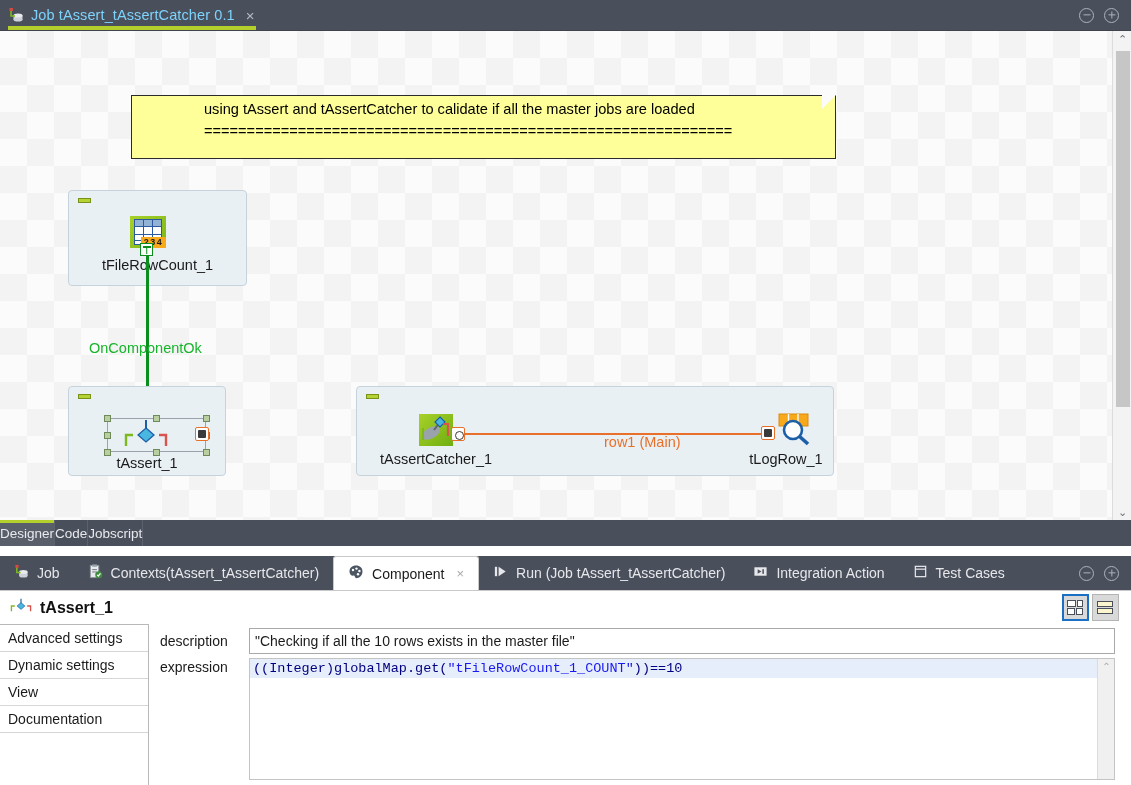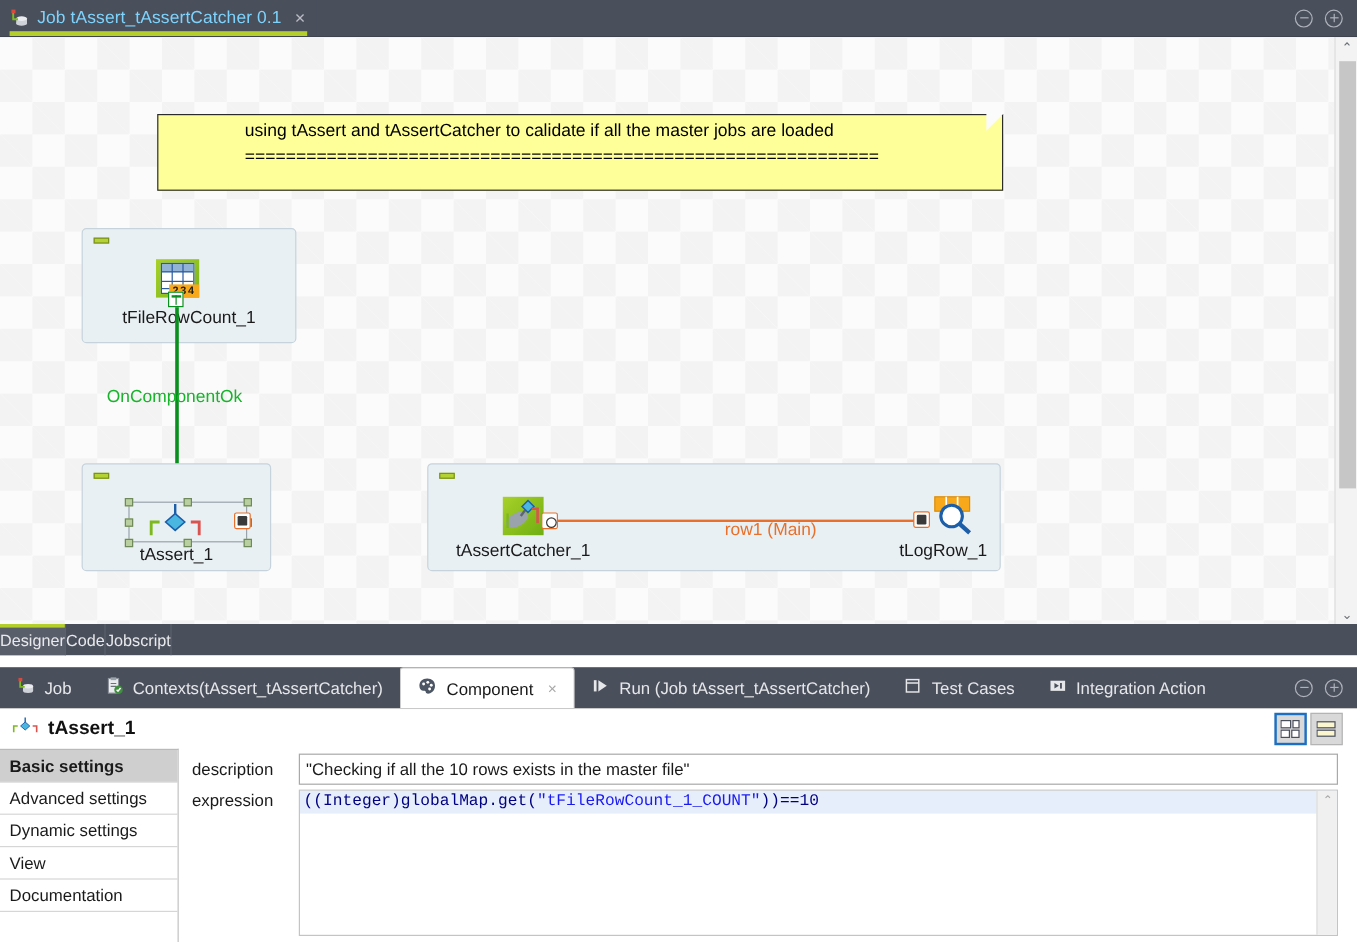--- a/index.html
+++ b/index.html
@@ -344,21 +344,21 @@
           <div class="hl" style="top:20px;"></div>
         </div>
         <div class="grid-nums">234</div>
       </div>
       <div class="comp-label" style="top:66px;">tFileRowCount_1</div>
     </div>
 
     <div class="conn-green" style="left:146px; top:218px; height:158px;"></div>
     <div class="port-sq" style="left:140px; top:212px;"></div>
     <div class="port-sq" style="left:140px; top:370px;"></div>
-    <div class="conn-label-green" style="left:89px; top:292px;text-align:center;">OnComponentOk</div>
+    <div class="conn-label-green" style="left:89px; top:309px;text-align:center;">OnComponentOk</div>
 
     <div class="comp-box" style="left:68px; top:355px; width:158px; height:90px;">
       <div class="comp-dash"></div>
 
       <div class="sel-rect" style="left:38px; top:31px; width:99px; height:34px;"></div>
       <div class="sel-handle" style="left:35px; top:28px;"></div>
       <div class="sel-handle" style="left:84px; top:28px;"></div>
       <div class="sel-handle" style="left:134px; top:28px;"></div>
       <div class="sel-handle" style="left:35px; top:45px;"></div>
       <div class="sel-handle" style="left:134px; top:45px;"></div>
@@ -481,36 +481,36 @@
         <rect x="2" y="3" width="2.4" height="10" fill="#e6e7ea"></rect>
         <polygon points="6,3 13.5,8 6,13" fill="#e6e7ea"></polygon>
       </svg>
     </span>
     <span>Run (Job tAssert_tAssertCatcher)</span>
   </div>
 
   <div class="vtab">
     <span>
       <svg width="15" height="15" viewBox="0 0 16 16">
-        <rect x="2.5" y="2.5" width="11" height="11" fill="none" stroke="#e6e7ea" stroke-width="1.3"></rect>
-        <line x1="2.5" y1="5.5" x2="13.5" y2="5.5" stroke="#e6e7ea" stroke-width="1.3"></line>
-      </svg>
-    </span>
-    <span>Test Cases</span>
-  </div>
-
-  <div class="vtab">
-    <span>
-      <svg width="15" height="15" viewBox="0 0 16 16">
         <rect x="1.5" y="3.5" width="13" height="9" fill="#e6e7ea"></rect>
         <polygon points="5,5.5 9,8 5,10.5" fill="#4a4f5c"></polygon>
         <rect x="10" y="5.5" width="1.6" height="5" fill="#4a4f5c"></rect>
       </svg>
     </span>
     <span>Integration Action</span>
+  </div>
+
+  <div class="vtab">
+    <span>
+      <svg width="15" height="15" viewBox="0 0 16 16">
+        <rect x="2.5" y="2.5" width="11" height="11" fill="none" stroke="#e6e7ea" stroke-width="1.3"></rect>
+        <line x1="2.5" y1="5.5" x2="13.5" y2="5.5" stroke="#e6e7ea" stroke-width="1.3"></line>
+      </svg>
+    </span>
+    <span>Test Cases</span>
   </div>
 
   <div class="view-ctrls">
     <div class="circ-btn"></div>
     <div class="circ-btn plus"></div>
   </div>
 </div>
 
 <div class="props">
 
@@ -539,23 +539,20 @@
           <rect x="0.5" y="1.5" width="15" height="5" fill="#fcf6cf" stroke="#4a4f5c"></rect>
           <rect x="0.5" y="8.5" width="15" height="5" fill="#fcf6cf" stroke="#4a4f5c"></rect>
         </svg>
       </div>
     </div>
   </div>
 
   <div class="props-body">
 
     <div class="settings-list">
-      <div class="sitem active">
-        <span>Basic settings</span>
-      </div>
       <div class="sitem">
         <span>Advanced settings</span>
       </div>
       <div class="sitem">
         <span>Dynamic settings</span>
       </div>
       <div class="sitem">
         <span>View</span>
       </div>
       <div class="sitem">

